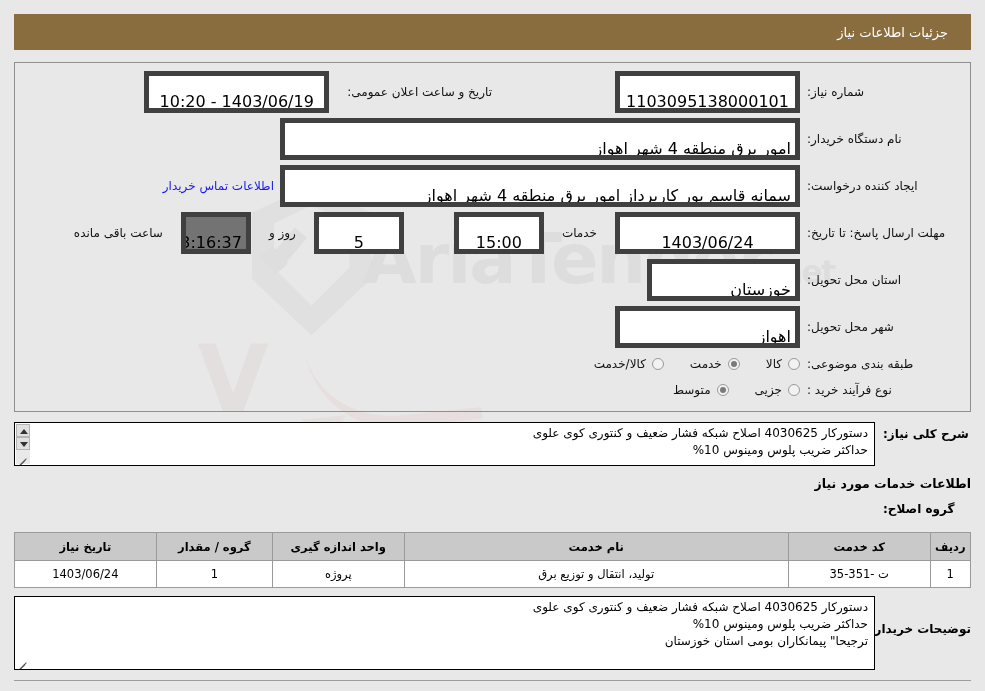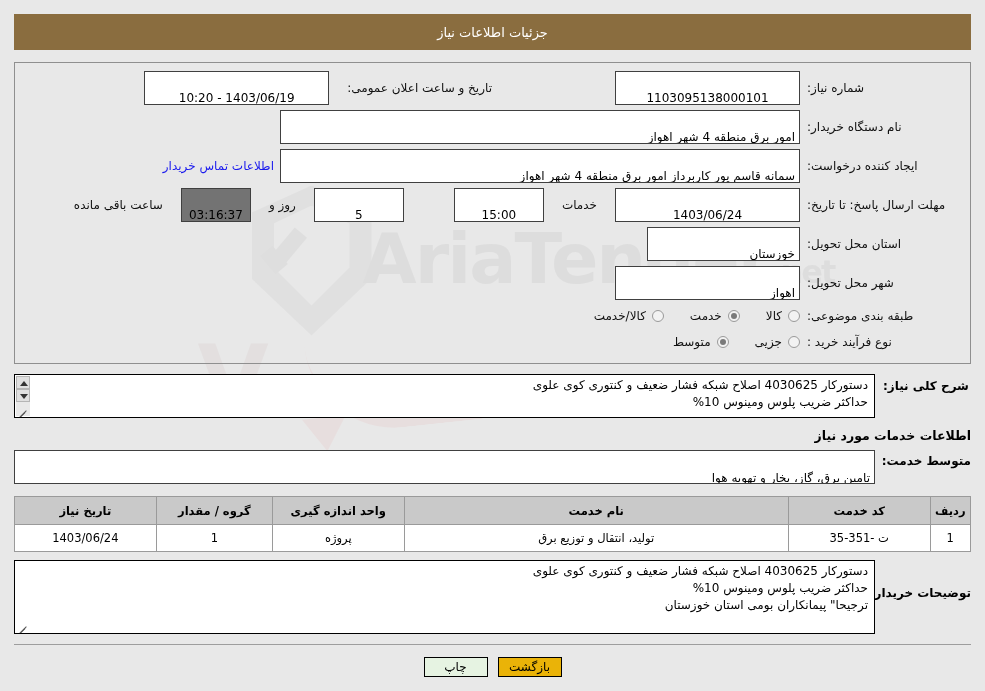--- a/index.html
+++ b/index.html
@@ -62,21 +62,21 @@
     font-size:92px;font-weight:bold;color:#d8cccc;font-family:"DejaVu Sans",sans-serif;
   }
 
   .page{position:relative;z-index:2;}
 
   
   .titlebar{
     margin:14px 14px 0 14px;
     background:#8a6d3f;
     height:36px;
-    display:flex;align-items:center;justify-content:center;
+    display:flex;align-items:center;justify-content:flex-start;
     padding:0 23px;
     box-sizing:border-box;
   }
   .titlebar span{color:#ffffff;font-size:13px;}
 
   
   .panel{
     margin:12px 14px 0 14px;
     border:1px solid #8f8f8f;
     background:transparent;
@@ -89,25 +89,25 @@
     text-align:left;
     font-size:12px;color:#111;
     white-space:nowrap;
     padding-left:7px;
     box-sizing:border-box;
   }
   .lbl.w160{width:160px;}
   .lbl.w160.two{line-height:14px;white-space:normal;}
 
   .tbox{
-    border:1px solid #404040;
+    border:5px solid #404040;
     background:#fff;
     height:20px;
     line-height:20px;
-    font-size:12px;
+    font-size:16px;
     box-sizing:border-box;
     padding:16px 4px;
     overflow:hidden;
     white-space:nowrap;
   }
   .tbox.center{text-align:center;}
   .tbox.right{text-align:right;}
   .tbox.cream{background:#737373;}
 
   .inline-lbl{
@@ -322,22 +322,21 @@
           </div>
           <span class="gripline"></span>
         </div>
     </div>
   </div>
 
   <div class="mid">
     <div class="secheading">اطلاعات خدمات مورد نیاز</div>
 
     <div class="sec-row">
-      <div class="boldlbl" style="width:96px;line-height:22px;">متوسط خدمت:</div>
-      <div class="tbox right" style="flex:1;height:22px;line-height:22px;">تامین برق، گاز، بخار و تهویه هوا</div>
+      <div class="boldlbl" style="width:96px;line-height:22px;">گروه اصلاح:</div>
     </div>
   </div>
 
   <div class="tblwrap" style="margin-top:12px;">
     <table class="grid">
       <colgroup>
         <col style="width:40px">
         <col style="width:140px">
         <col style="width:380px">
         <col style="width:130px">

